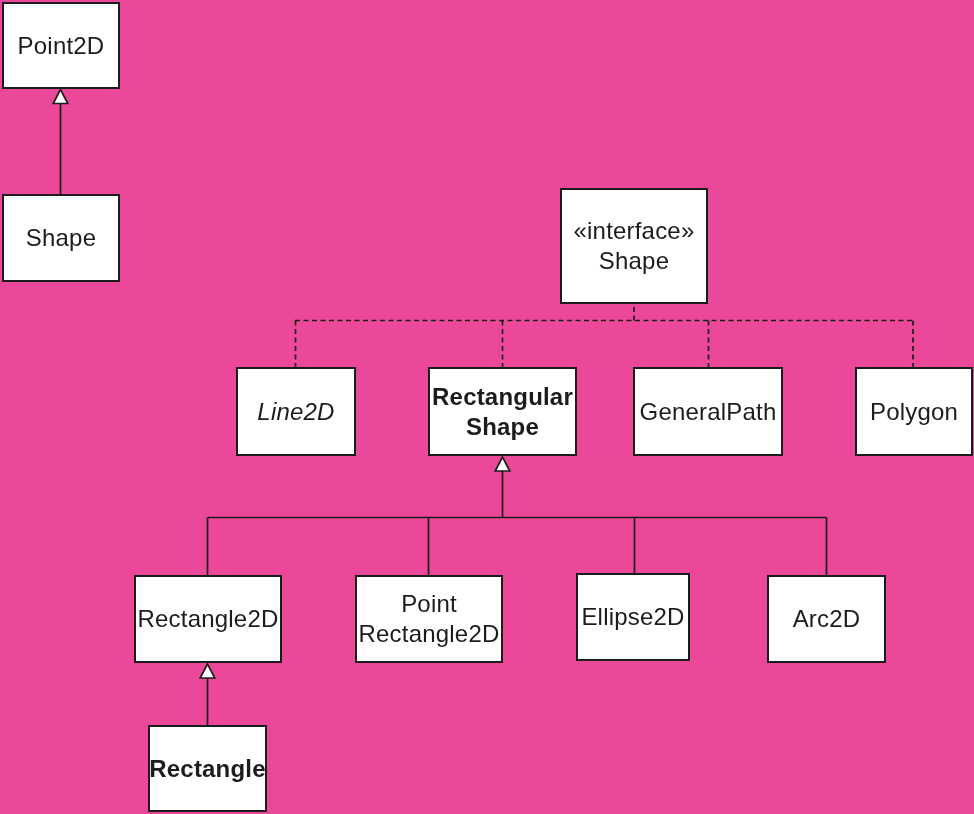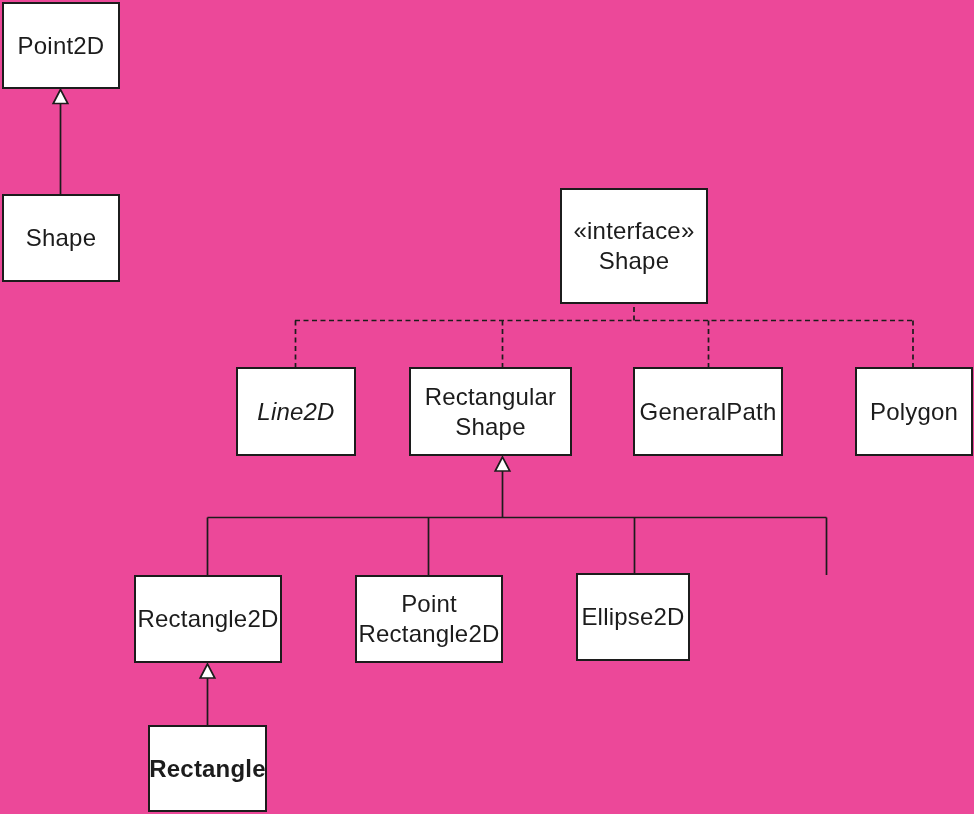--- a/index.html
+++ b/index.html
@@ -33,21 +33,21 @@
     white-space: pre-line;
     font-size: 24px;
     line-height: 30px;
     letter-spacing: 0.2px;
   }
   
   .b-point2d          { left: 2px;   top: 2px;   width: 118px; height: 87px; }
   .b-point            { left: 2px;   top: 194px; width: 118px; height: 88px; }
   .b-shape            { left: 560px; top: 188px; width: 148px; height: 116px; }
   .b-line2d           { left: 236px; top: 367px; width: 120px; height: 89px; font-style: italic; }
-  .b-rectangularshape { left: 409px; top: 367px; width: 163px; height: 89px; }
+  .b-rectangularshape { left: 428px; top: 367px; width: 149px; height: 89px; font-weight: bold; }
   .b-generalpath      { left: 633px; top: 367px; width: 150px; height: 89px; }
   .b-polygon          { left: 855px; top: 367px; width: 118px; height: 89px; }
   .b-rectangle2d      { left: 134px; top: 575px; width: 148px; height: 88px; }
   .b-roundrectangle2d { left: 355px; top: 575px; width: 148px; height: 88px; }
   .b-ellipse2d        { left: 576px; top: 573px; width: 114px; height: 88px; text-align: center; }
   .b-arc2d            { left: 767px; top: 575px; width: 119px; height: 88px; }
   .b-rectangle        { left: 148px; top: 725px; width: 119px; height: 87px; font-weight: bold; }
 </style>
 </head>
 <body>
@@ -109,16 +109,17 @@
 
   <div class="uml-box b-polygon">Polygon</div>
 
   <div class="uml-box b-rectangle2d">Rectangle2D</div>
 
   <div class="uml-box b-roundrectangle2d">Point
 Rectangle2D</div>
 
   <div class="uml-box b-ellipse2d">Ellipse2D</div>
 
+  <div class="uml-box b-arc2d">Arc2D</div>
 
   <div class="uml-box b-rectangle">Rectangle</div>
 
 </div>
 
 </body></html>

